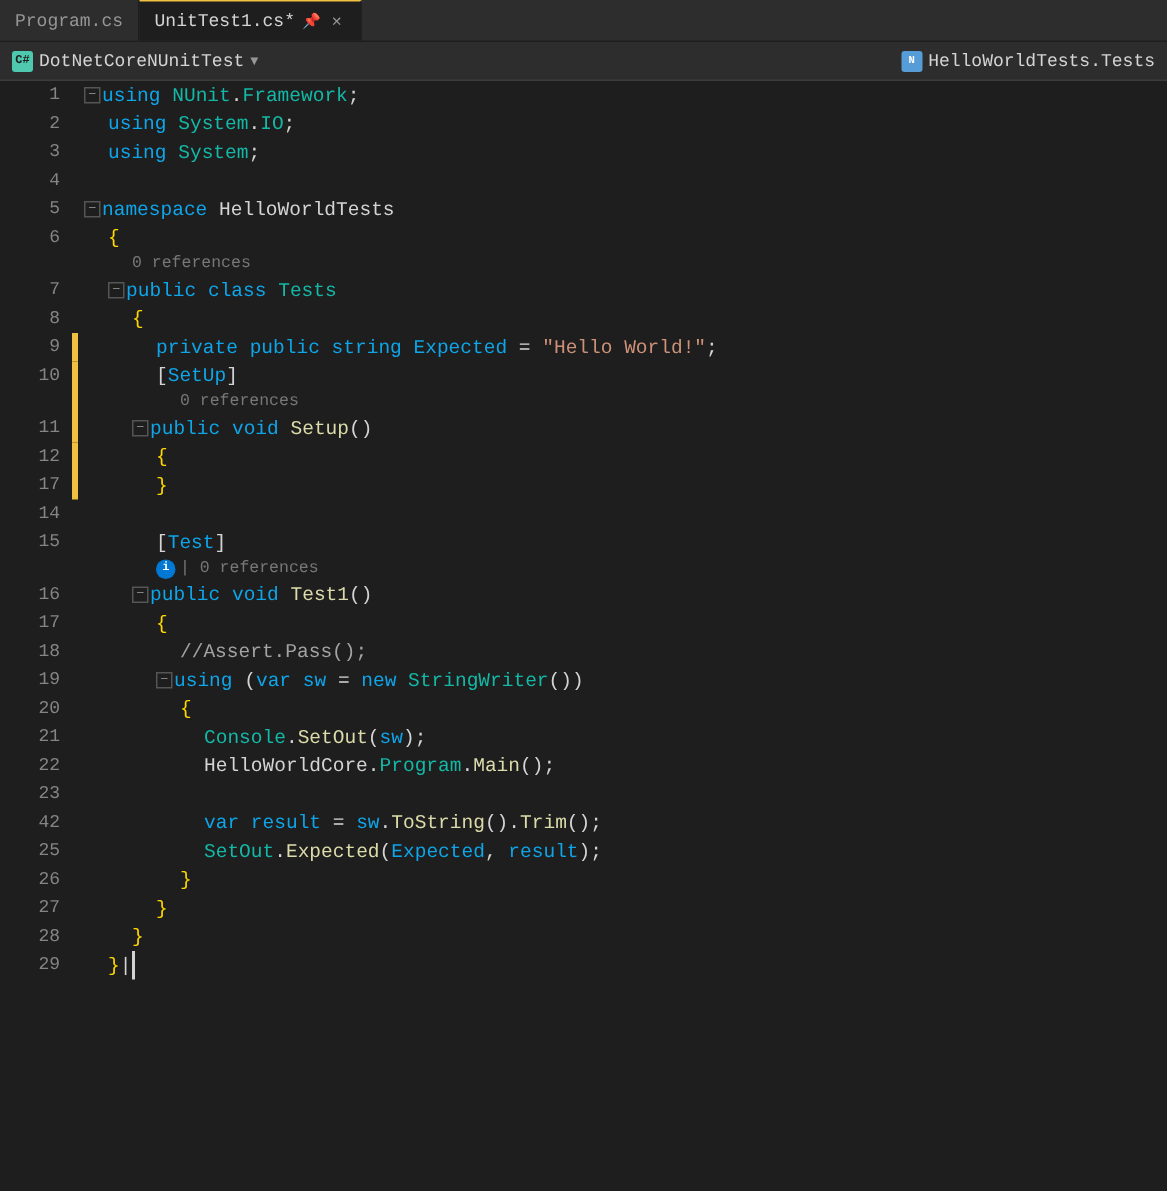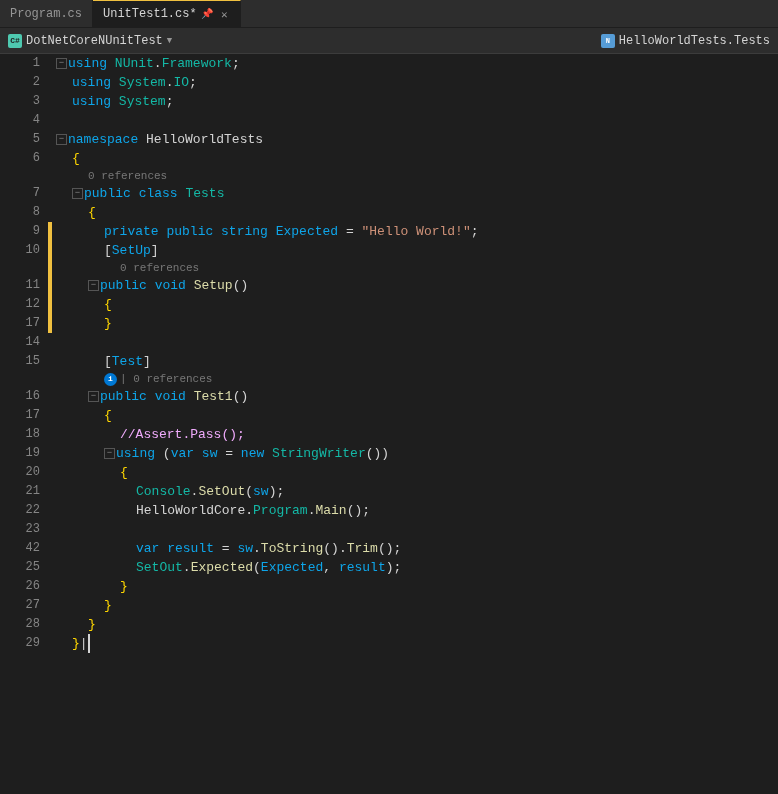--- a/index.html
+++ b/index.html
@@ -170,21 +170,21 @@
       cursor: pointer;
       flex-shrink: 0;
       margin-right: 1px;
       background: #1e1e1e;
     }
 
     
     .kw { color: #0ea5e9; }      
     .type { color: #14b8a6; }     
     .str { color: #ce9178; }      
-    .comment { color: #f0abfc; }  
+    .comment { color: #a3a3a3; }  
     .attr { color: #0ea5e9; }     
     .method { color: #dcdcaa; }   
     .ref-hint {
       color: #777;
       font-size: 11px;
       font-style: normal;
     }
     .bracket { color: #ffd700; }
     .info-icon {
       display: inline-flex;

